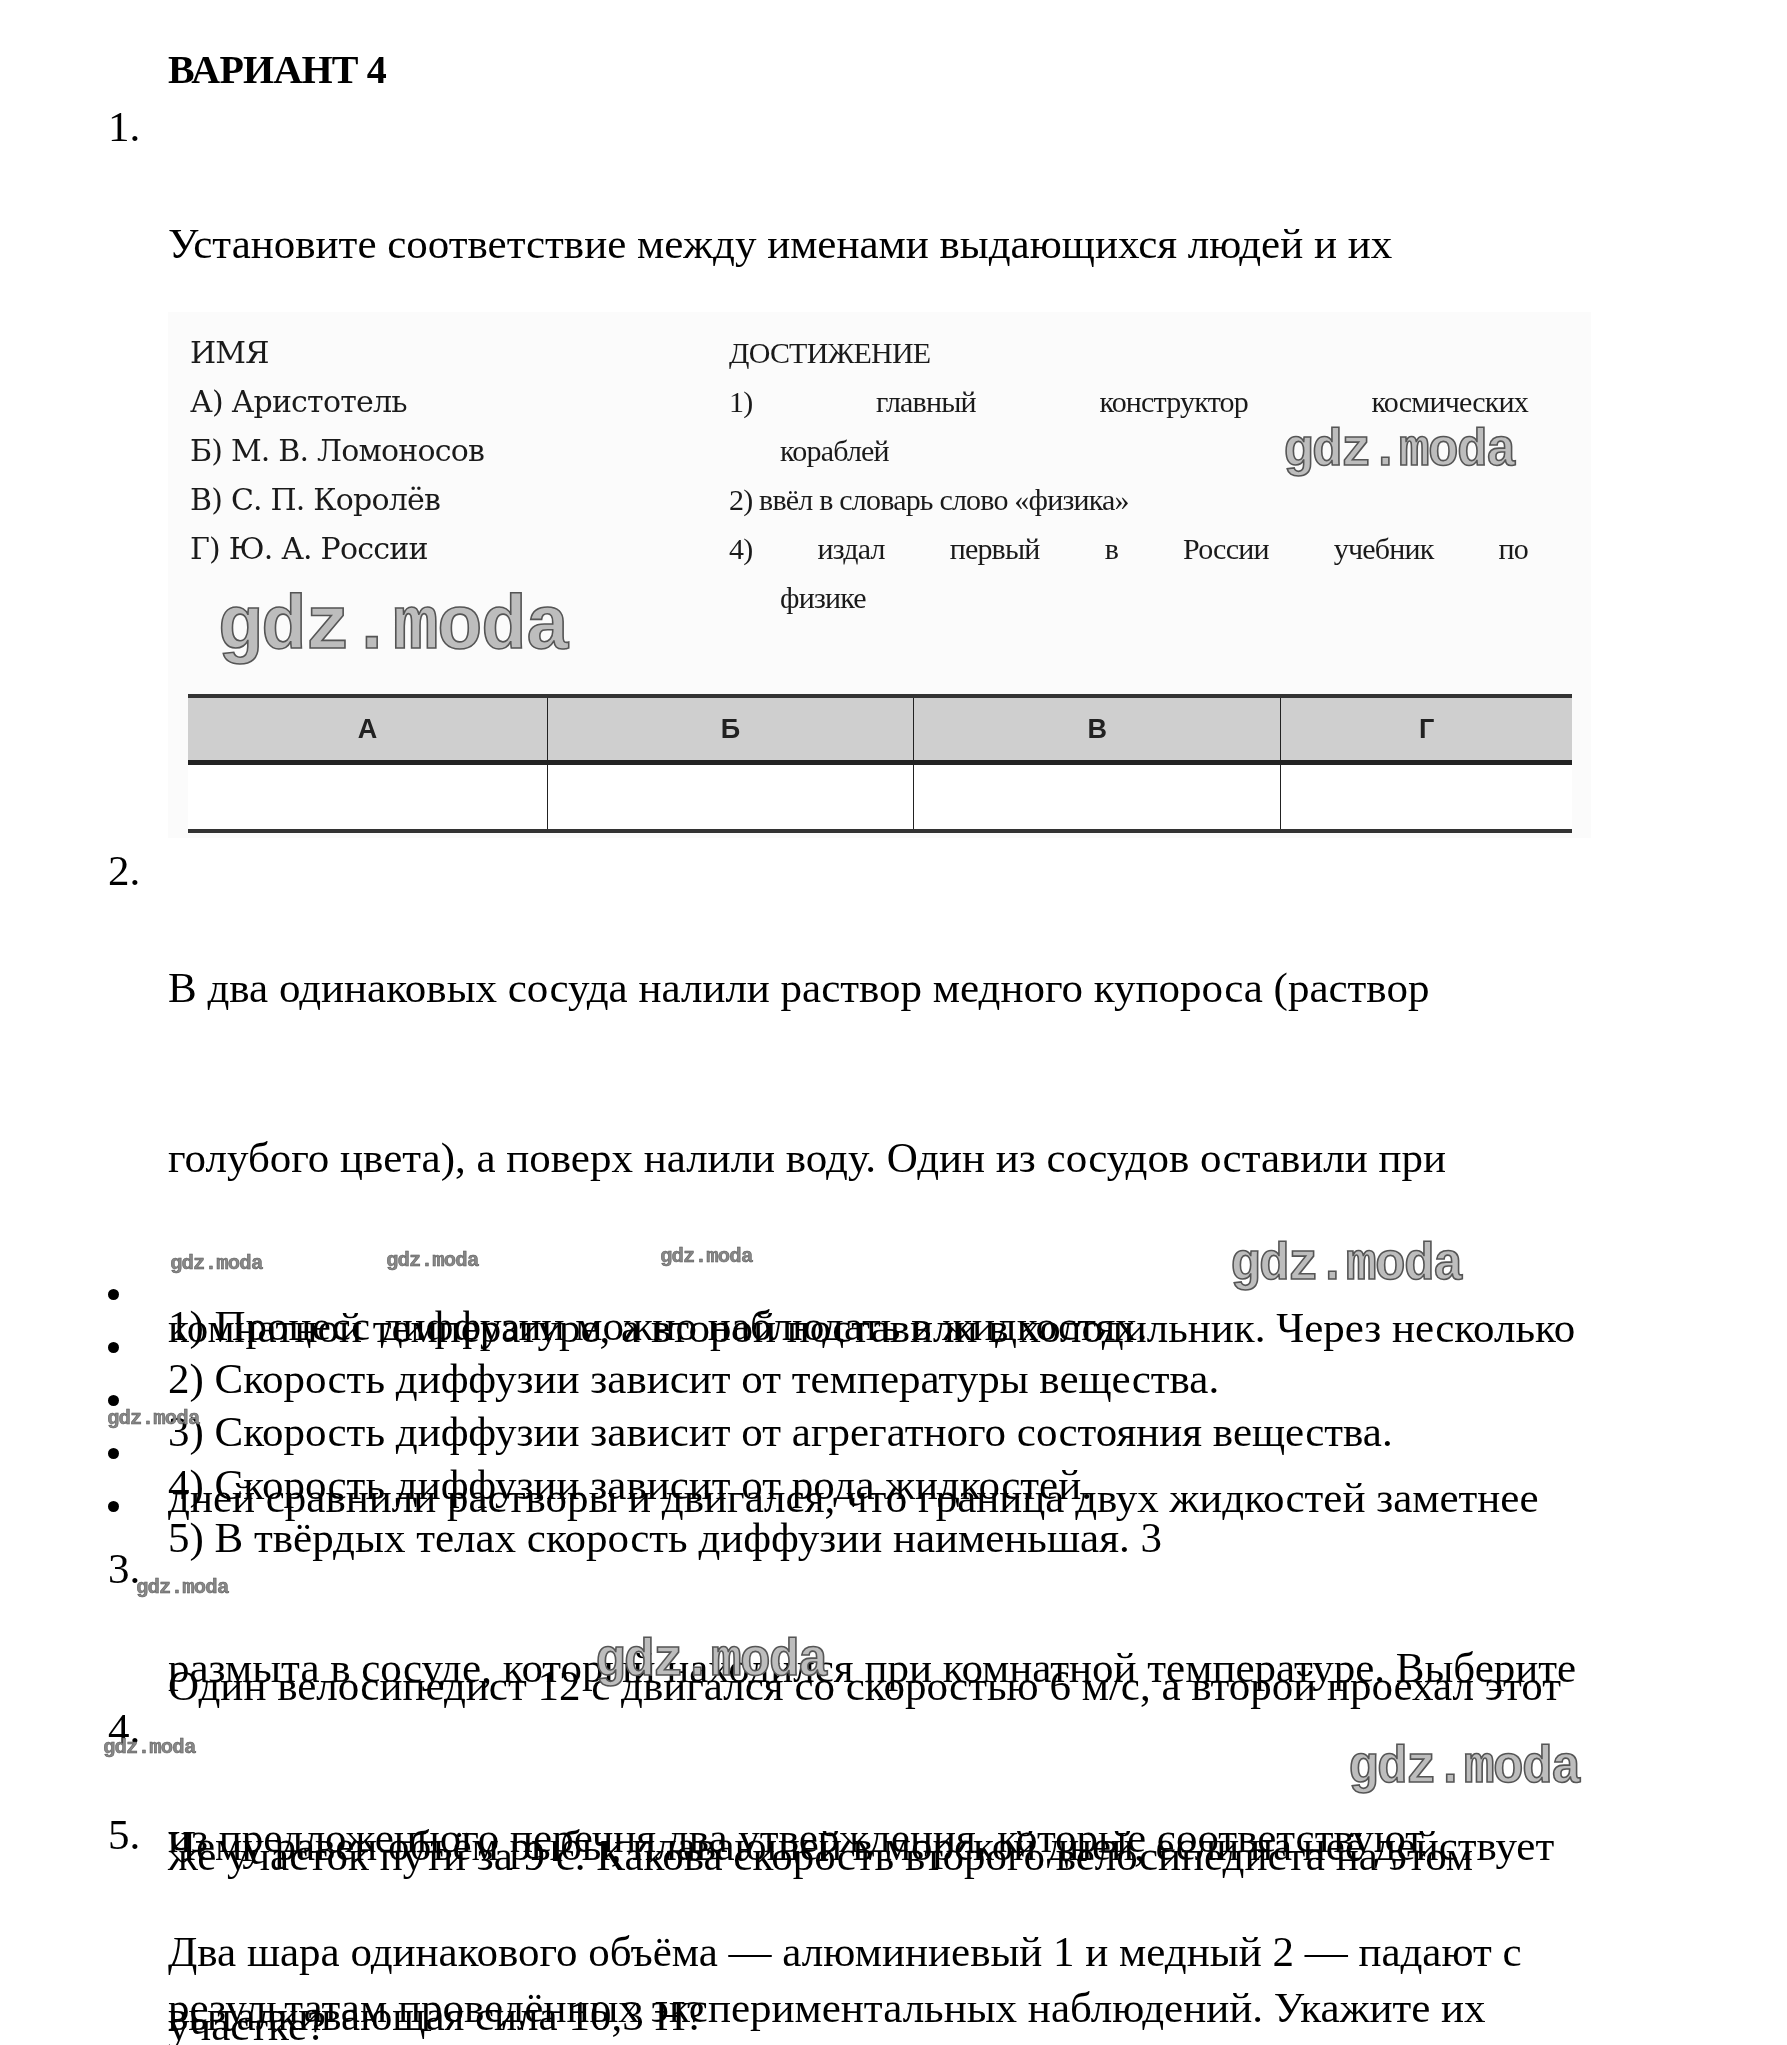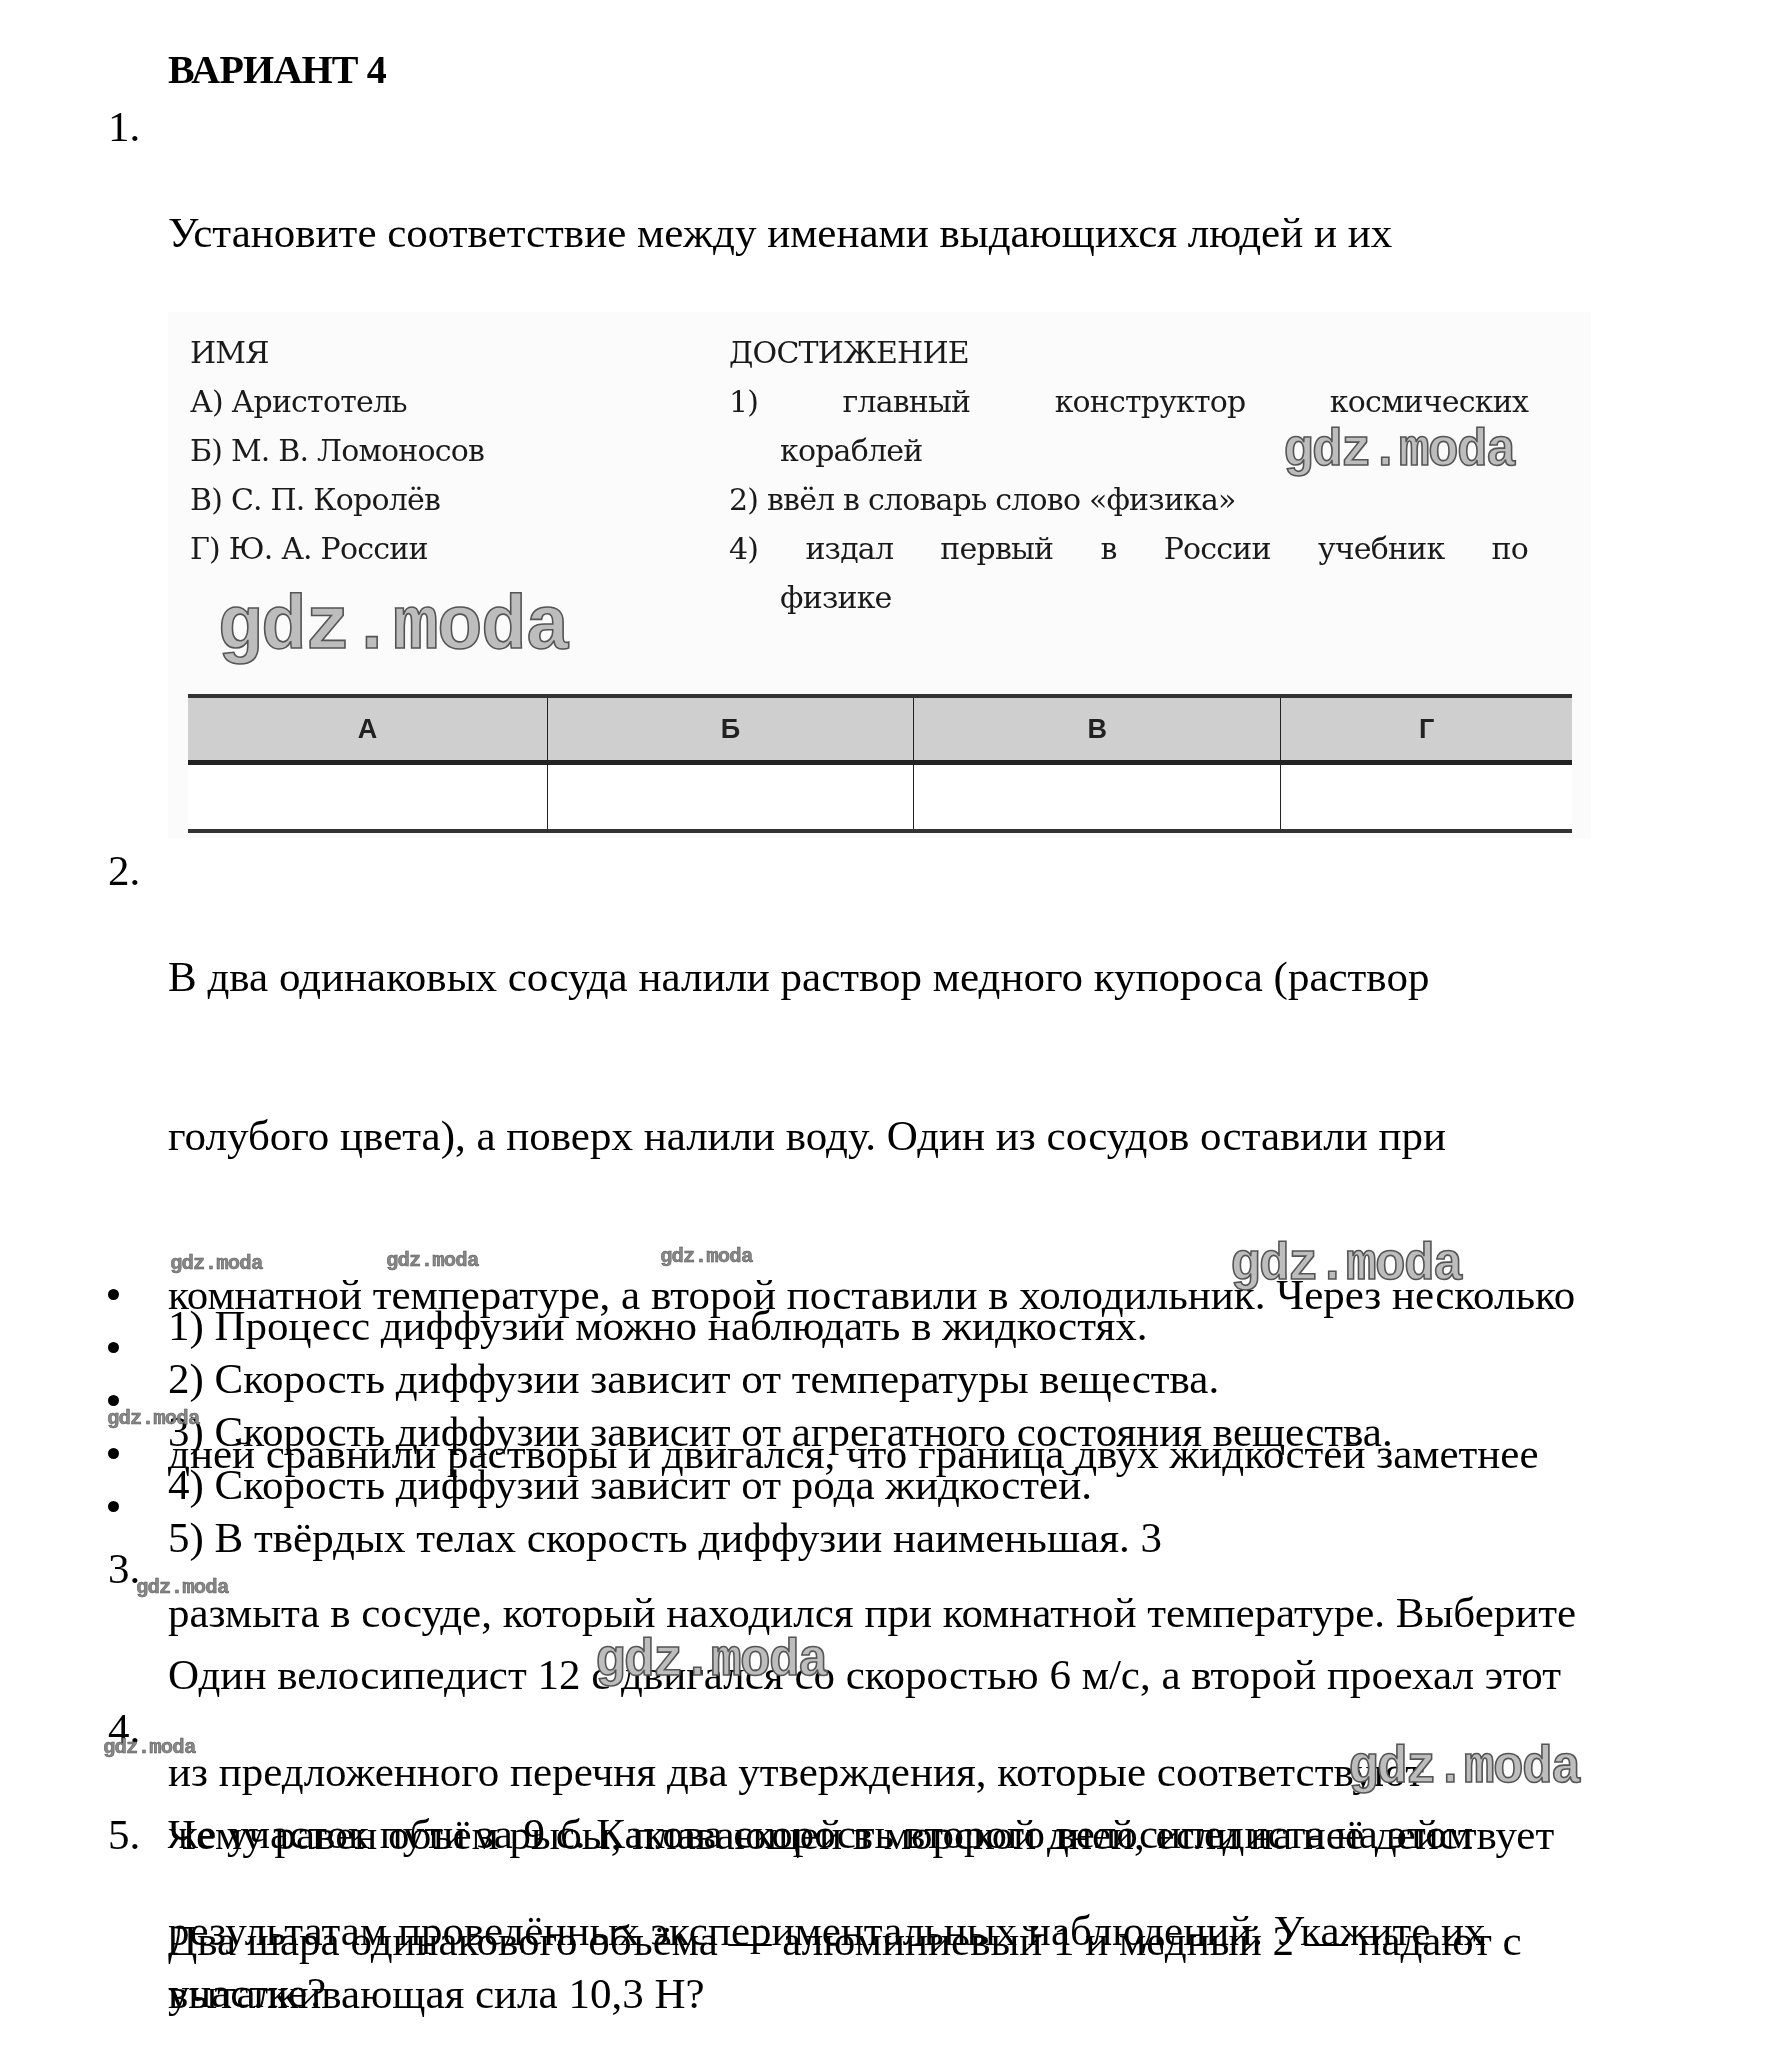--- a/index.html
+++ b/index.html
@@ -3,29 +3,29 @@
 <meta charset="utf-8">
 <style>
   html, body { margin:0; padding:0; background:#ffffff; }
   body { width:1788px; height:2046px; position:relative; overflow:hidden;
          font-family:"Liberation Serif", serif; color:#000; }
   .page { position:absolute; left:0; top:0; width:1788px; height:1510px; }
   .title { position:absolute; left:168px; top:46px; font-size:40px; font-weight:bold; letter-spacing:-0.8px; }
   .q { position:absolute; left:108px; font-size:43px; line-height:53px; }
   .q .num { position:absolute; left:0; top:0; width:55px; }
   .q .txt { position:absolute; left:60px; top:0; white-space:pre; }
-  .q .line { display:block; height:53px; white-space:nowrap; }
+  .q .line { display:block; height:53px; white-space:nowrap;margin-top:11px; }
 
   
   .fig { position:absolute; left:168px; top:312px; width:1423px; height:526px; background:#fbfbfb; }
   .fig .col { position:absolute; font-size:30px; line-height:49px; color:#1a1a1a; font-family:"DejaVu Serif", serif; letter-spacing:-0.8px; }
   .fig .col .hdr { display:block; height:49px; }
   .fig .col .row { display:block; height:49px; white-space:nowrap; }
   .fig .col-left { left:22px; top:16px; }
-  .fig .col-right { left:561px; top:16px; width:799px; }
+  .fig .col-right { left:561px; top:16px; width:799px;font-family:Liberation Serif, serif; }
   .fig .col-right .row.just { display:flex; justify-content:space-between; }
   .fig .col-right .row.cont { padding-left:51px; }
 
   .ans-table { position:absolute; left:20px; top:382px; width:1384px; border-collapse:collapse; }
   .ans-table td { border-left:1.6px solid #222; height:62px; text-align:center; font-family:"Liberation Sans", sans-serif; font-weight:bold; font-size:27px; color:#222; }
   .ans-table td:first-child { border-left:none; }
   .ans-table tr.head td { background:#cfcfcf; border-top:4px solid #333; border-bottom:5.5px solid #222; height:60px; }
   .ans-table tr.body td { background:#fff; border-bottom:4px solid #333; height:62px; }
 
   .bullets { position:absolute; left:108px; top:1267px; font-size:43px; line-height:53px; }

